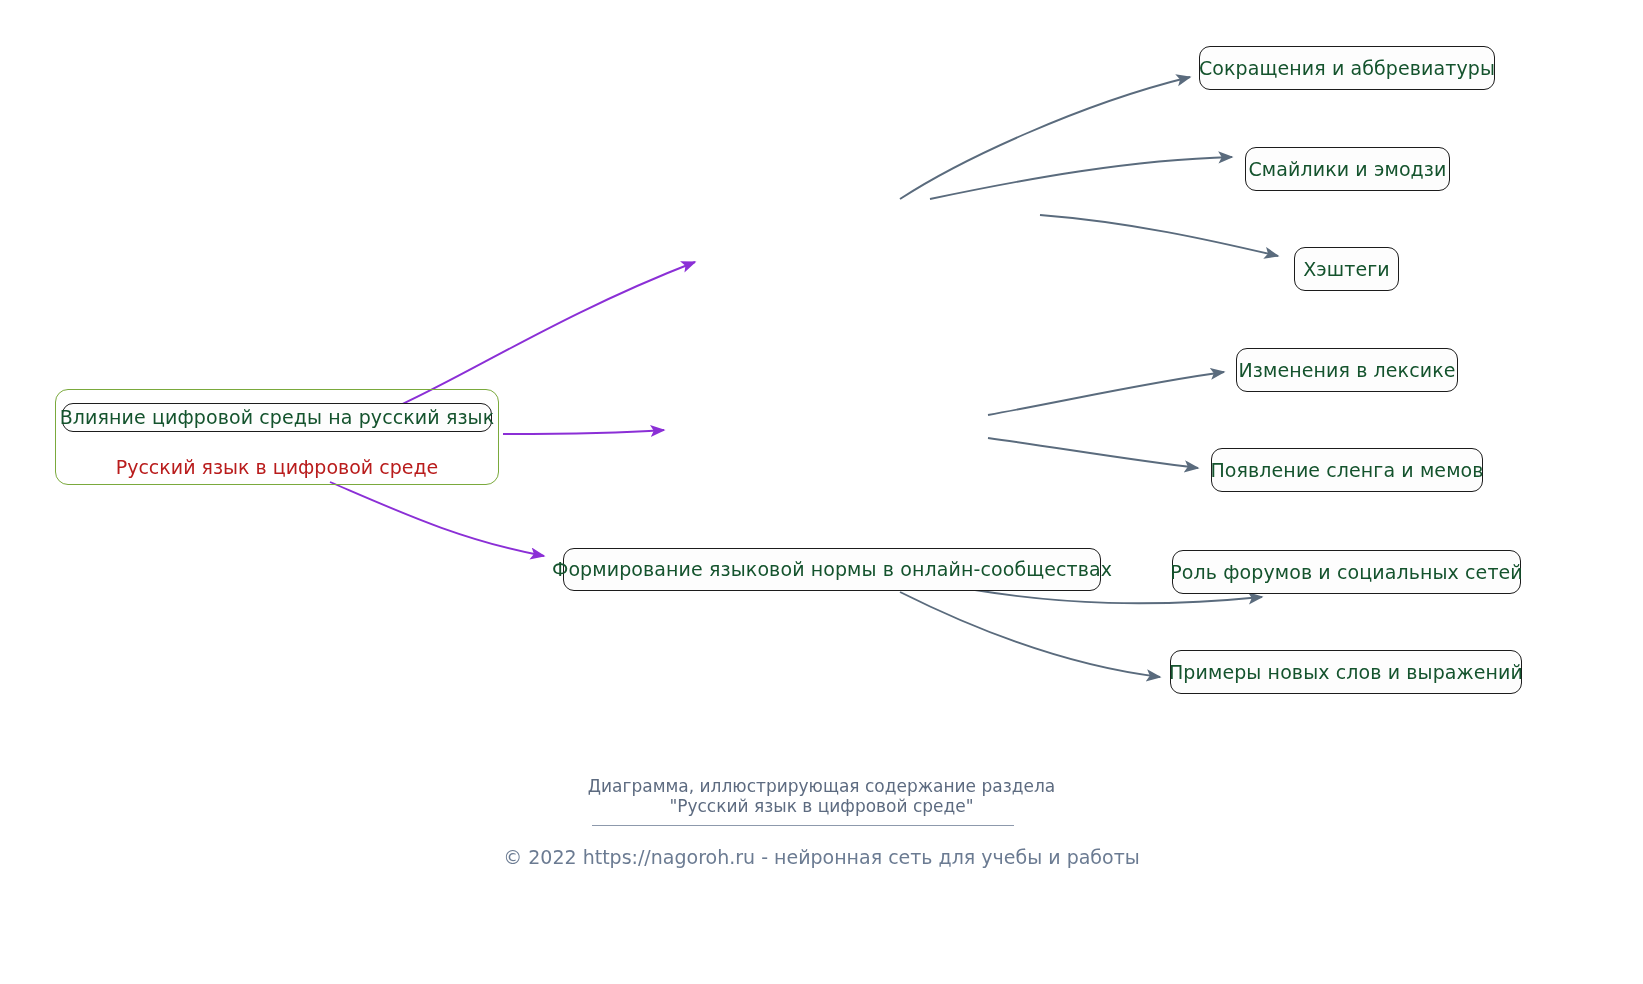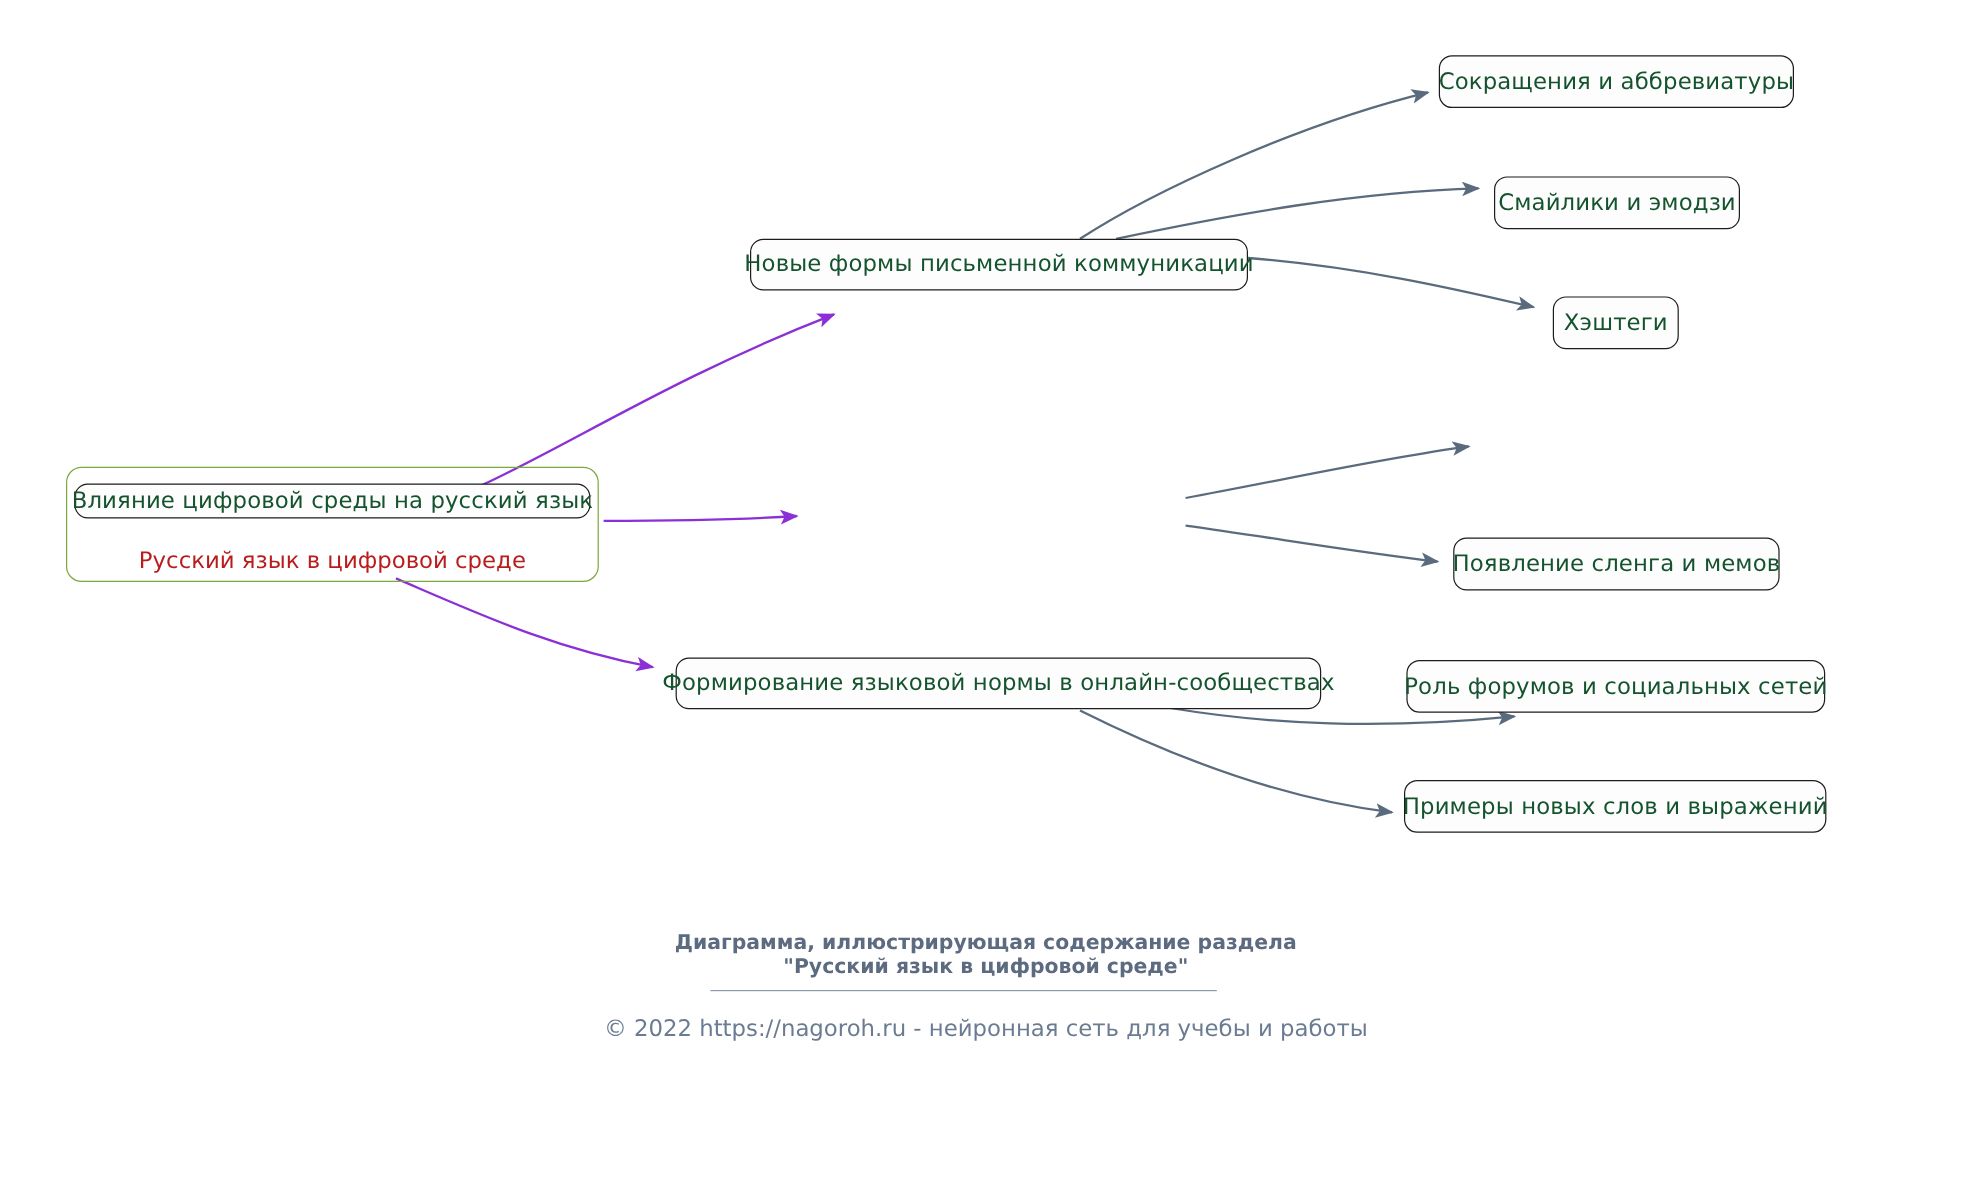--- a/index.html
+++ b/index.html
@@ -59,21 +59,21 @@
     white-space: nowrap;
     text-align: center;
   }
   .caption {
     position: absolute;
     left: 0;
     width: 1643px;
     text-align: center;
     color: #5d6b80;
     font-size: 17px;
-    font-weight: bold;
+    font-weight: normal;
     line-height: 1.35;
     white-space: pre-line;
   }
   .caption-rule {
     position: absolute;
     background: #8d99ac;
     height: 1.4px;
   }
   .footer {
     position: absolute;
@@ -117,41 +117,41 @@
     <path d="M 900,592 C 980,632 1070,666 1160,677" fill="none" stroke="#5a6b7d" stroke-width="1.9" marker-end="url(#arrow-gray)"></path>
   </svg>
 
   <div class="cluster" style="left:55px; top:389px; width:444px; height:96px;"></div>
   <div class="cluster-label" style="left:55px; top:456px; width:444px;">Русский язык в цифровой среде</div>
 
   <div class="node" style="left:62px; top:403px; width:430px; height:29px;">
     <span>Влияние цифровой среды на русский язык</span>
   </div>
 
-  <div class="node" style="left:625px; top:199px; width:415px; height:43px;">
-    <span>Новые формы письменной коммуникации</span>
-  </div>
 
 
   <div class="node" style="left:563px; top:548px; width:538px; height:43px;">
     <span>Формирование языковой нормы в онлайн-сообществах</span>
   </div>
 
   <div class="node" style="left:1199px; top:46px; width:296px; height:44px;">
     <span>Сокращения и аббревиатуры</span>
   </div>
 
   <div class="node" style="left:1245px; top:147px; width:205px; height:44px;">
     <span>Смайлики и эмодзи</span>
   </div>
 
   <div class="node" style="left:1294px; top:247px; width:105px; height:44px;">
     <span>Хэштеги</span>
   </div>
 
+  <div class="node" style="left:1236px; top:348px; width:222px; height:44px;">
+    <span>Изменения в лексике</span>
+  </div>
 
   <div class="node" style="left:1211px; top:448px; width:272px; height:44px;">
     <span>Появление сленга и мемов</span>
   </div>
 
   <div class="node" style="left:1172px; top:550px; width:349px; height:44px;">
     <span>Роль форумов и социальных сетей</span>
   </div>
 
   <div class="node" style="left:1170px; top:650px; width:352px; height:44px;">

